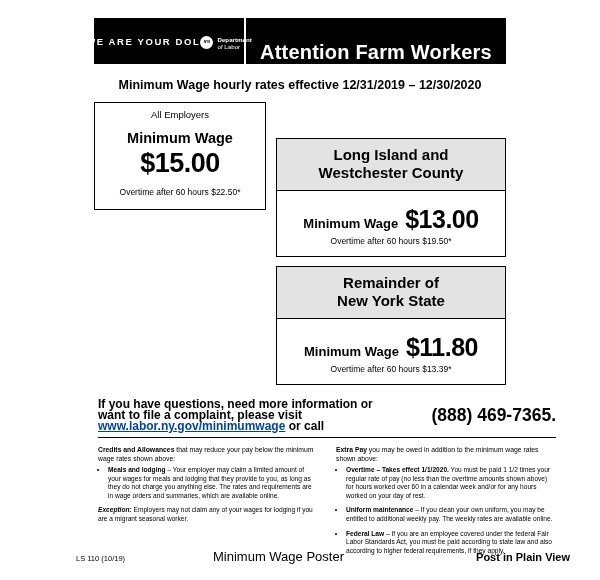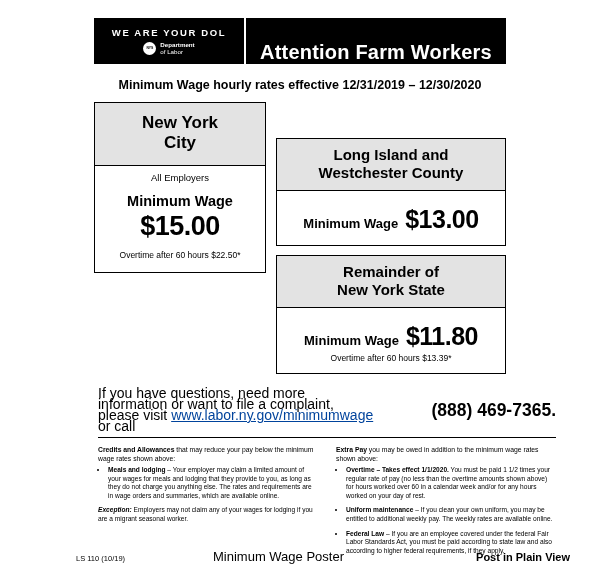--- a/index.html
+++ b/index.html
@@ -27,21 +27,21 @@
     display: flex;
     align-items: stretch;
     background: #000;
     color: #fff;
     height: 46px;
     margin: 4px 72px 0 72px;
   }
   .header-left {
     width: 152px;
     display: flex;
-    flex-direction: column;
+    flex-direction: row;
     align-items: center;
     justify-content: center;
     border-right: 2px solid #fff;
     padding: 2px 4px;
     box-sizing: border-box;
   }
   .we-are {
     font-size: 9.5px;
     font-weight: bold;
     letter-spacing: 1.6px;
@@ -142,24 +142,25 @@
   .rate-value { font-size: 25px; font-weight: bold; letter-spacing: -0.5px; }
   .ot-line { font-size: 8.5px; margin-bottom: 1px; }
 
   
   .contact {
     display: flex;
     align-items: center;
     margin: 14px 22px 0 76px;
   }
   .contact-text {
-    font-size: 14px;
+    font-size: 12px;
     line-height: 11px;
     flex: 1;
     padding-right: 23px;
+    font-weight: bold;
   }
   .contact-text a {
     color: #00439c;
     text-decoration: underline;
   }
   .phone {
     font-size: 17.5px;
     font-weight: bold;
     white-space: nowrap;
     padding-left: 32px;
@@ -223,24 +224,20 @@
       <div class="header-title">Attention Farm Workers</div>
     </div>
   </div>
 
   <div class="subtitle">Minimum Wage hourly rates effective 12/31/2019 – 12/30/2020</div>
 
   <div class="boxes">
 
     <div class="col-left">
       <div class="box">
-        <div class="box-head nyc-head">
-          <div>New York</div>
-          <div>City</div>
-        </div>
         <div class="box-body nyc-body">
           <div class="nyc-employers">All Employers</div>
           <div class="nyc-mw">Minimum Wage</div>
           <div class="nyc-rate">$15.00</div>
           <div class="nyc-ot">Overtime after 60 hours $22.50*</div>
         </div>
       </div>
     </div>
 
     <div class="col-right">
@@ -248,20 +245,21 @@
       <div class="box">
         <div class="box-head li-head">
           <div>Long Island and</div>
           <div>Westchester County</div>
         </div>
         <div class="box-body">
           <div class="rate-line">
             <span class="rate-label">Minimum Wage</span>
             <span class="rate-value">$13.00</span>
           </div>
+          <div class="ot-line">Overtime after 60 hours $19.50*</div>
         </div>
       </div>
 
       <div class="box">
         <div class="box-head li-head">
           <div>Remainder of</div>
           <div>New York State</div>
         </div>
         <div class="box-body">
           <div class="rate-line">

